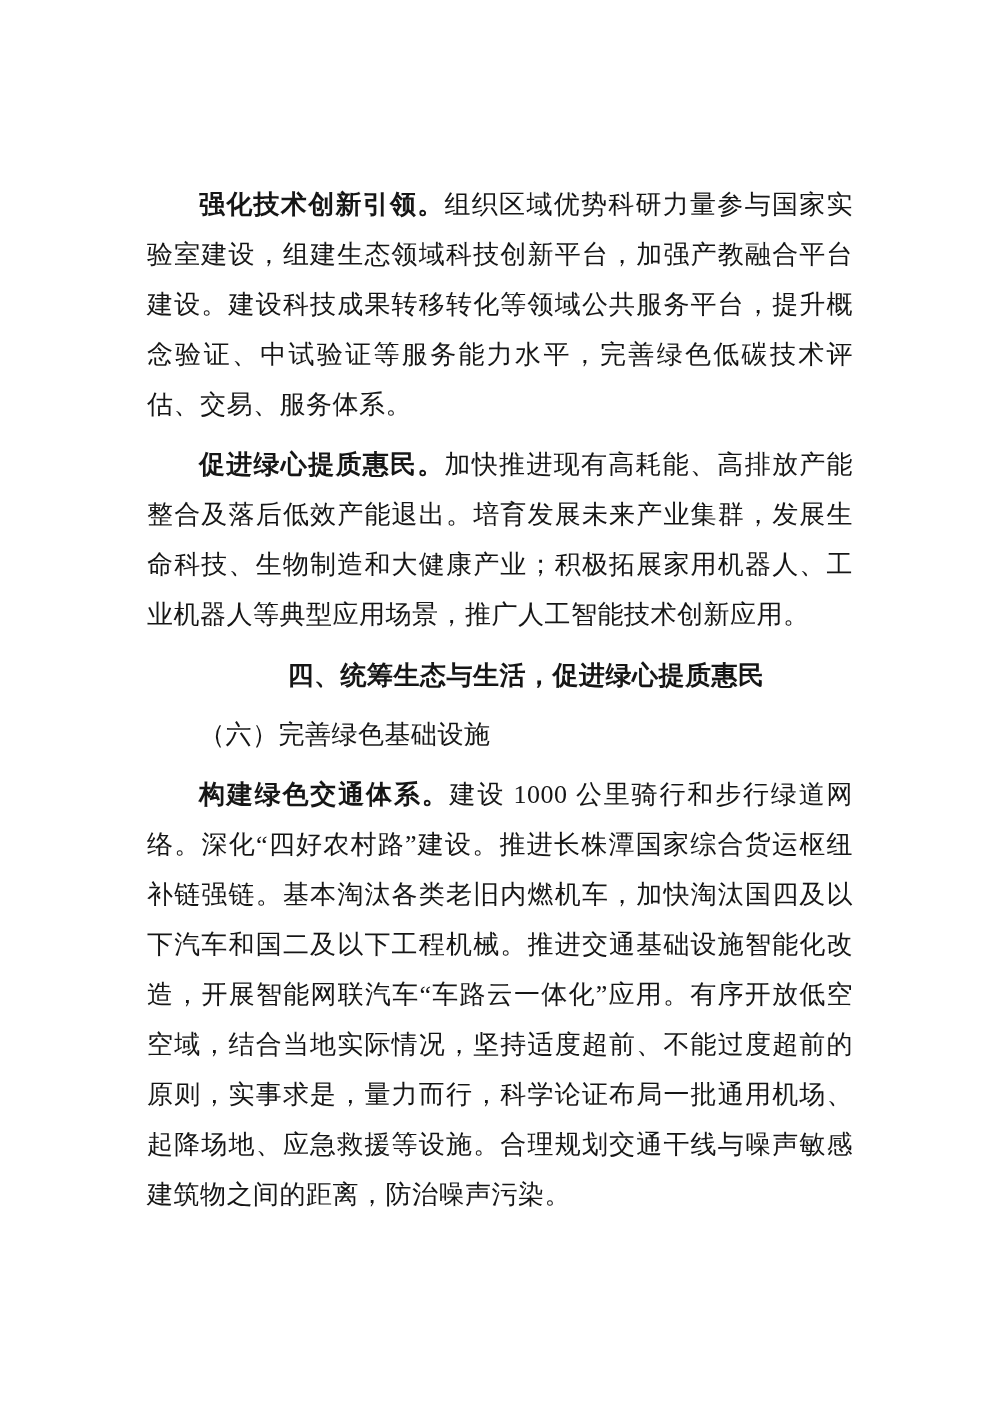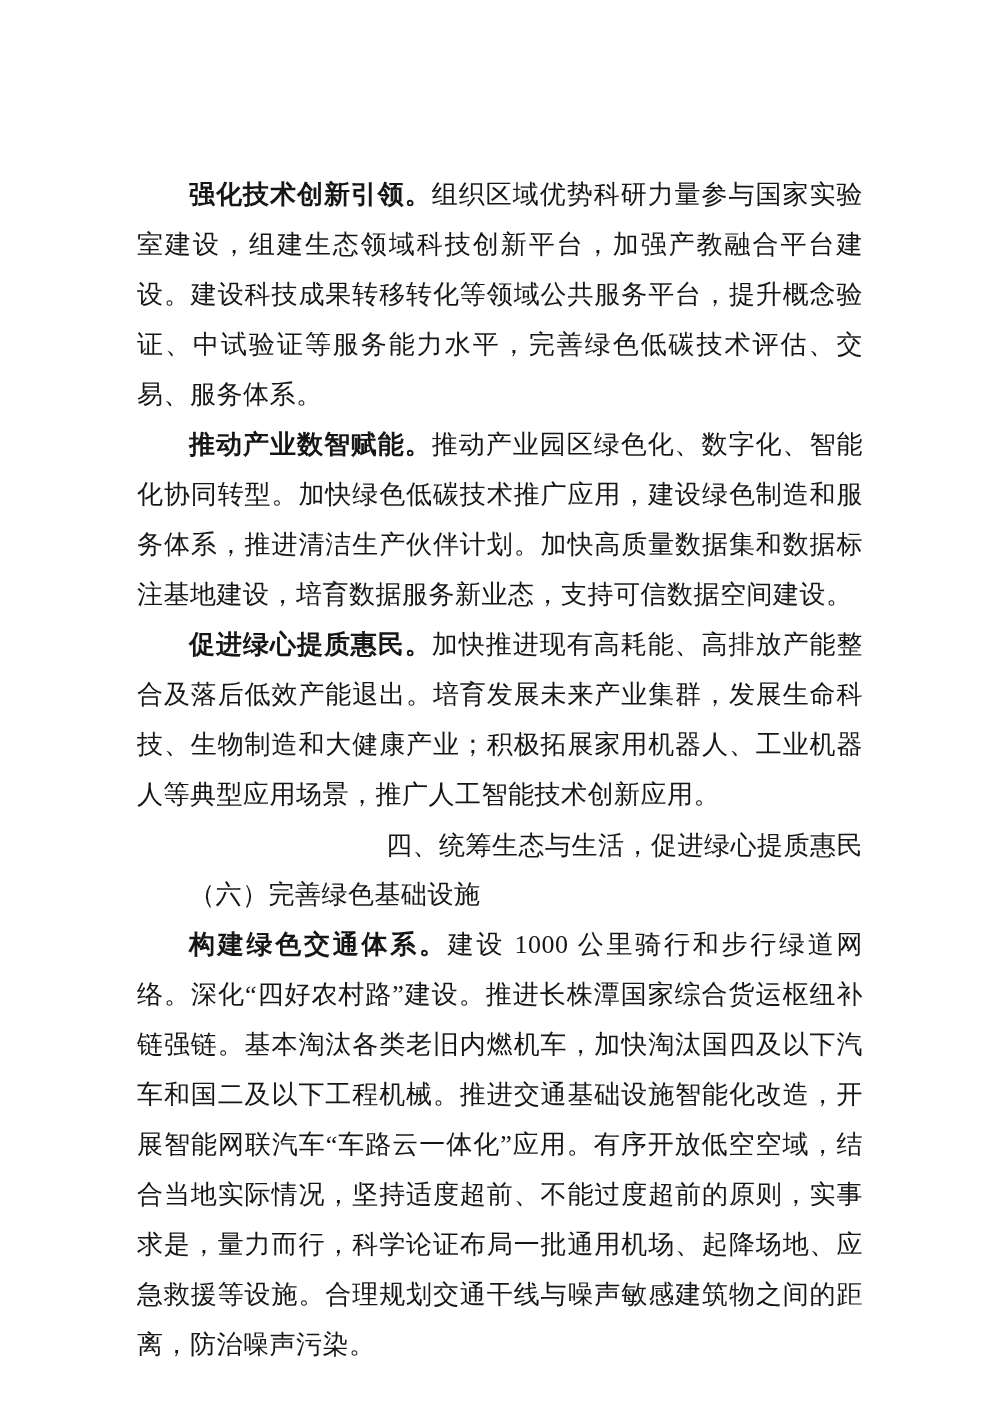--- a/index.html
+++ b/index.html
@@ -14,51 +14,50 @@
     background: #ffffff;
     overflow: hidden;
   }
   .content {
     position: absolute;
     left: 137px;
     top: 170px;
     width: 726px;
   }
   .content p {
-    margin: 0;
+    margin: 10px;
     padding: 0;
     font-family: "Liberation Serif", "DejaVu Serif", serif;
     font-size: 26px;
     line-height: 50px;
     color: #161616;
     text-align: justify;
     text-justify: inter-character;
     text-indent: 2em;
     letter-spacing: 0.5px;
   }
   .content p .lead {
     font-weight: 700;
   }
   .content p.heading1 {
     font-family: "Liberation Sans", "DejaVu Sans", sans-serif;
-    font-weight: 400;
-    text-align: right;
+    font-weight: 700;
+    text-align: center;
     letter-spacing: 0.5px;
   }
   .content p.heading2 {
     text-align: left;
     font-weight: 400;
     font-family: Liberation Serif, serif;
   }
 </style>
 </head>
 <body>
 
 <div class="page">
   <div class="content" id="doc-content">
       <p class="body"><span class="lead">强化技术创新引领。</span>组织区域优势科研力量参与国家实验室建设，组建生态领域科技创新平台，加强产教融合平台建设。建设科技成果转移转化等领域公共服务平台，提升概念验证、中试验证等服务能力水平，完善绿色低碳技术评估、交易、服务体系。</p>
-      <p class="body"><span class="lead">推动产业数智赋能。</span>推动产业园区绿色化、数字化、智能化协同转型。加快绿色低碳技术推广应用，建设绿色制造和服务体系，推进清洁生产伙伴计划。加快高质量数据集和数据标注基地建设，培育数据服务新业态，支持可信数据空间建设。</p>
       <p class="body"><span class="lead">促进绿心提质惠民。</span>加快推进现有高耗能、高排放产能整合及落后低效产能退出。培育发展未来产业集群，发展生命科技、生物制造和大健康产业；积极拓展家用机器人、工业机器人等典型应用场景，推广人工智能技术创新应用。</p>
       <p class="heading1">四、统筹生态与生活，促进绿心提质惠民</p>
       <p class="heading2">（六）完善绿色基础设施</p>
       <p class="body"><span class="lead">构建绿色交通体系。</span>建设 1000 公里骑行和步行绿道网络。深化“四好农村路”建设。推进长株潭国家综合货运枢纽补链强链。基本淘汰各类老旧内燃机车，加快淘汰国四及以下汽车和国二及以下工程机械。推进交通基础设施智能化改造，开展智能网联汽车“车路云一体化”应用。有序开放低空空域，结合当地实际情况，坚持适度超前、不能过度超前的原则，实事求是，量力而行，科学论证布局一批通用机场、起降场地、应急救援等设施。合理规划交通干线与噪声敏感建筑物之间的距离，防治噪声污染。</p>
     </div>
 </div>
 
 </body></html>

